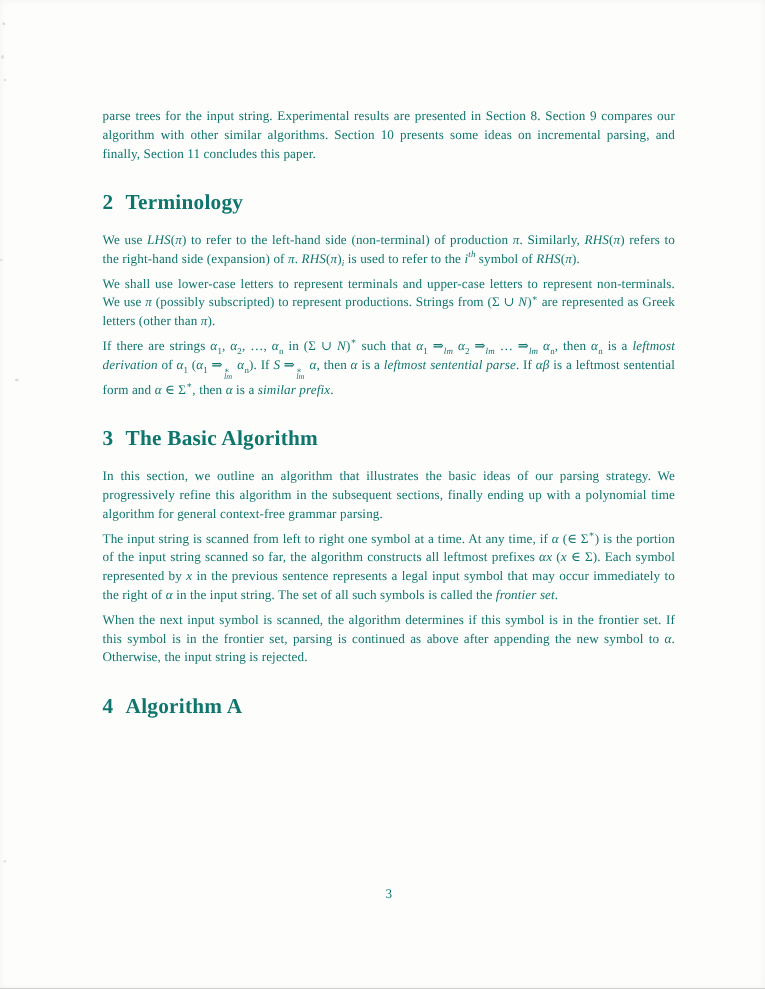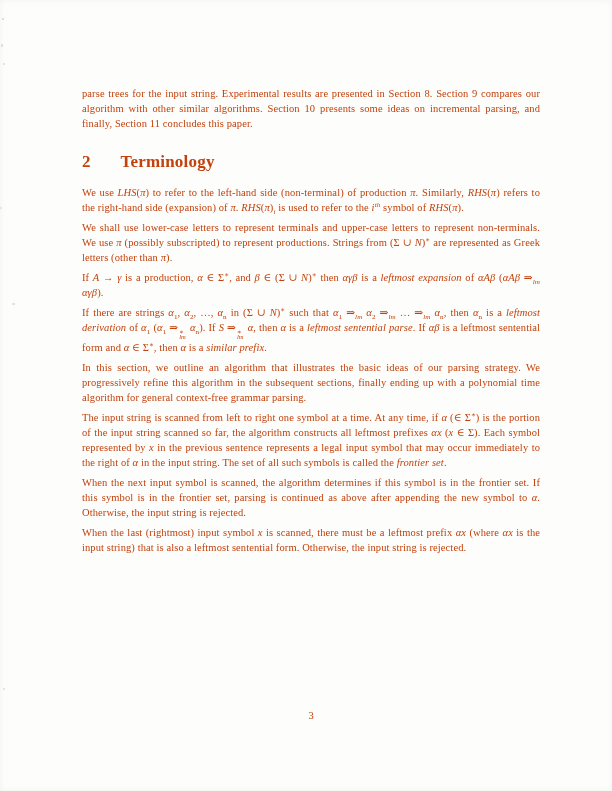--- a/index.html
+++ b/index.html
@@ -2,21 +2,21 @@
 <html><head>
 <meta charset="utf-8">
 <style>
   html,body{margin:0;padding:0;background:#9a9a9a;}
   .page{
     position:relative;
     width:612px;height:791px;
     background:#fdfdfb;
     margin:0 auto;
     font-family:"Liberation Serif","DejaVu Serif",serif;
-    color:#c2410c;
+    color:#0f766e;
     overflow:hidden;
     box-shadow:inset 0 0 6px rgba(0,0,0,0.05);
   }
   .content{
     position:absolute;
     left:82px;top:86px;width:458px;
   }
   p.body-par{
     margin:0 0 5px 0;
     font-size:10.5px;
@@ -25,21 +25,21 @@
     letter-spacing:0.1px;
   }
   .section-heading{
     margin:21px 0 14px 0;
     font-weight:bold;
     font-size:17px;
     line-height:19px;
     letter-spacing:0.2px;
   }
   .section-heading .sec-num{display:inline-block;min-width:14px;}
-  .section-heading .sec-title{display:inline-block;margin-left:20px;}
+  .section-heading .sec-title{display:inline-block;margin-left:0;}
   i{font-style:italic;}
   sup{font-size:68%;line-height:0;}
   sub{font-size:68%;line-height:0;}
   
   .ss{
     display:inline-flex;flex-direction:column;align-items:flex-start;
     vertical-align:-0.40em;font-size:0.62em;line-height:0.85;
     margin-left:1px;margin-right:1px;
   }
   .page-number{
@@ -72,33 +72,39 @@
 
     <p class="body-par">parse trees for the input string. Experimental results are presented in Section 8. Section 9 compares our algorithm with other similar algorithms. Section 10 presents some ideas on incremental parsing, and finally, Section 11 concludes this paper.</p>
 
     <div class="section-heading">
       <span class="sec-num">2</span>
       <span class="sec-title">Terminology</span>
     </div>
 
     <p class="body-par">We use <i>LHS</i>(<i>π</i>) to refer to the left-hand side (non-terminal) of production <i>π</i>. Similarly, <i>RHS</i>(<i>π</i>) refers to the right-hand side (expansion) of <i>π</i>. <i>RHS</i>(<i>π</i>)<sub><i>i</i></sub> is used to refer to the <i>i</i><sup><i>th</i></sup> symbol of <i>RHS</i>(<i>π</i>).</p>
     <p class="body-par">We shall use lower-case letters to represent terminals and upper-case letters to represent non-terminals. We use <i>π</i> (possibly subscripted) to represent productions. Strings from (Σ ∪ <i>N</i>)<sup>∗</sup> are represented as Greek letters (other than <i>π</i>).</p>
-    <p class="body-par">If <i>A</i> → <i>γ</i> is a production, <i>α</i> ∈ Σ<sup>∗</sup>, and <i>β</i> ∈ (Σ ∪ <i>N</i>)<sup>∗</sup> then <i>αγβ</i> is a <i>leftmost expansion</i> of <i>αAβ</i> (<i>αAβ</i> ⇒<sub><i>lm</i></sub> <i>αγβ</i>).</p>
     <p class="body-par">If there are strings <i>α</i><sub>1</sub>, <i>α</i><sub>2</sub>, …, <i>α</i><sub>n</sub> in (Σ ∪ <i>N</i>)<sup>∗</sup> such that <i>α</i><sub>1</sub> ⇒<sub><i>lm</i></sub> <i>α</i><sub>2</sub> ⇒<sub><i>lm</i></sub> … ⇒<sub><i>lm</i></sub> <i>α</i><sub>n</sub>, then <i>α</i><sub>n</sub> is a <i>leftmost derivation</i> of <i>α</i><sub>1</sub> (<i>α</i><sub>1</sub> ⇒<span class="ss">
           <span>∗</span>
           <span><i>lm</i></span>
         </span> <i>α</i><sub>n</sub>). If <i>S</i> ⇒<span class="ss">
           <span>∗</span>
           <span><i>lm</i></span>
         </span> <i>α</i>, then <i>α</i> is a <i>leftmost sentential parse</i>. If <i>αβ</i> is a leftmost sentential form and <i>α</i> ∈ Σ<sup>∗</sup>, then <i>α</i> is a <i>similar prefix</i>.</p>
 
+    <div class="section-heading">
+      <span class="sec-num">3</span>
+      <span class="sec-title">The Basic Algorithm</span>
+    </div>
 
     <p class="body-par">In this section, we outline an algorithm that illustrates the basic ideas of our parsing strategy. We progressively refine this algorithm in the subsequent sections, finally ending up with a polynomial time algorithm for general context-free grammar parsing.</p>
     <p class="body-par">The input string is scanned from left to right one symbol at a time. At any time, if <i>α</i> (∈ Σ<sup>∗</sup>) is the portion of the input string scanned so far, the algorithm constructs all leftmost prefixes <i>αx</i> (<i>x</i> ∈ Σ). Each symbol represented by <i>x</i> in the previous sentence represents a legal input symbol that may occur immediately to the right of <i>α</i> in the input string. The set of all such symbols is called the <i>frontier set</i>.</p>
     <p class="body-par">When the next input symbol is scanned, the algorithm determines if this symbol is in the frontier set. If this symbol is in the frontier set, parsing is continued as above after appending the new symbol to <i>α</i>. Otherwise, the input string is rejected.</p>
-    <p class="body-par">When the last (rightmost) input symbol <i>x</i> is scanned, there must be a leftmost prefix <i>αx</i> (where <i>αx</i> is the input string) that is also a leftmost sentential form. Otherwise, the input string is rejected.</p>
 
+    <div class="section-heading">
+      <span class="sec-num">4</span>
+      <span class="sec-title">Algorithm A</span>
+    </div>
 
 
   </div>
 
   <div class="page-number">3</div>
 </div>
 
 </body></html>

